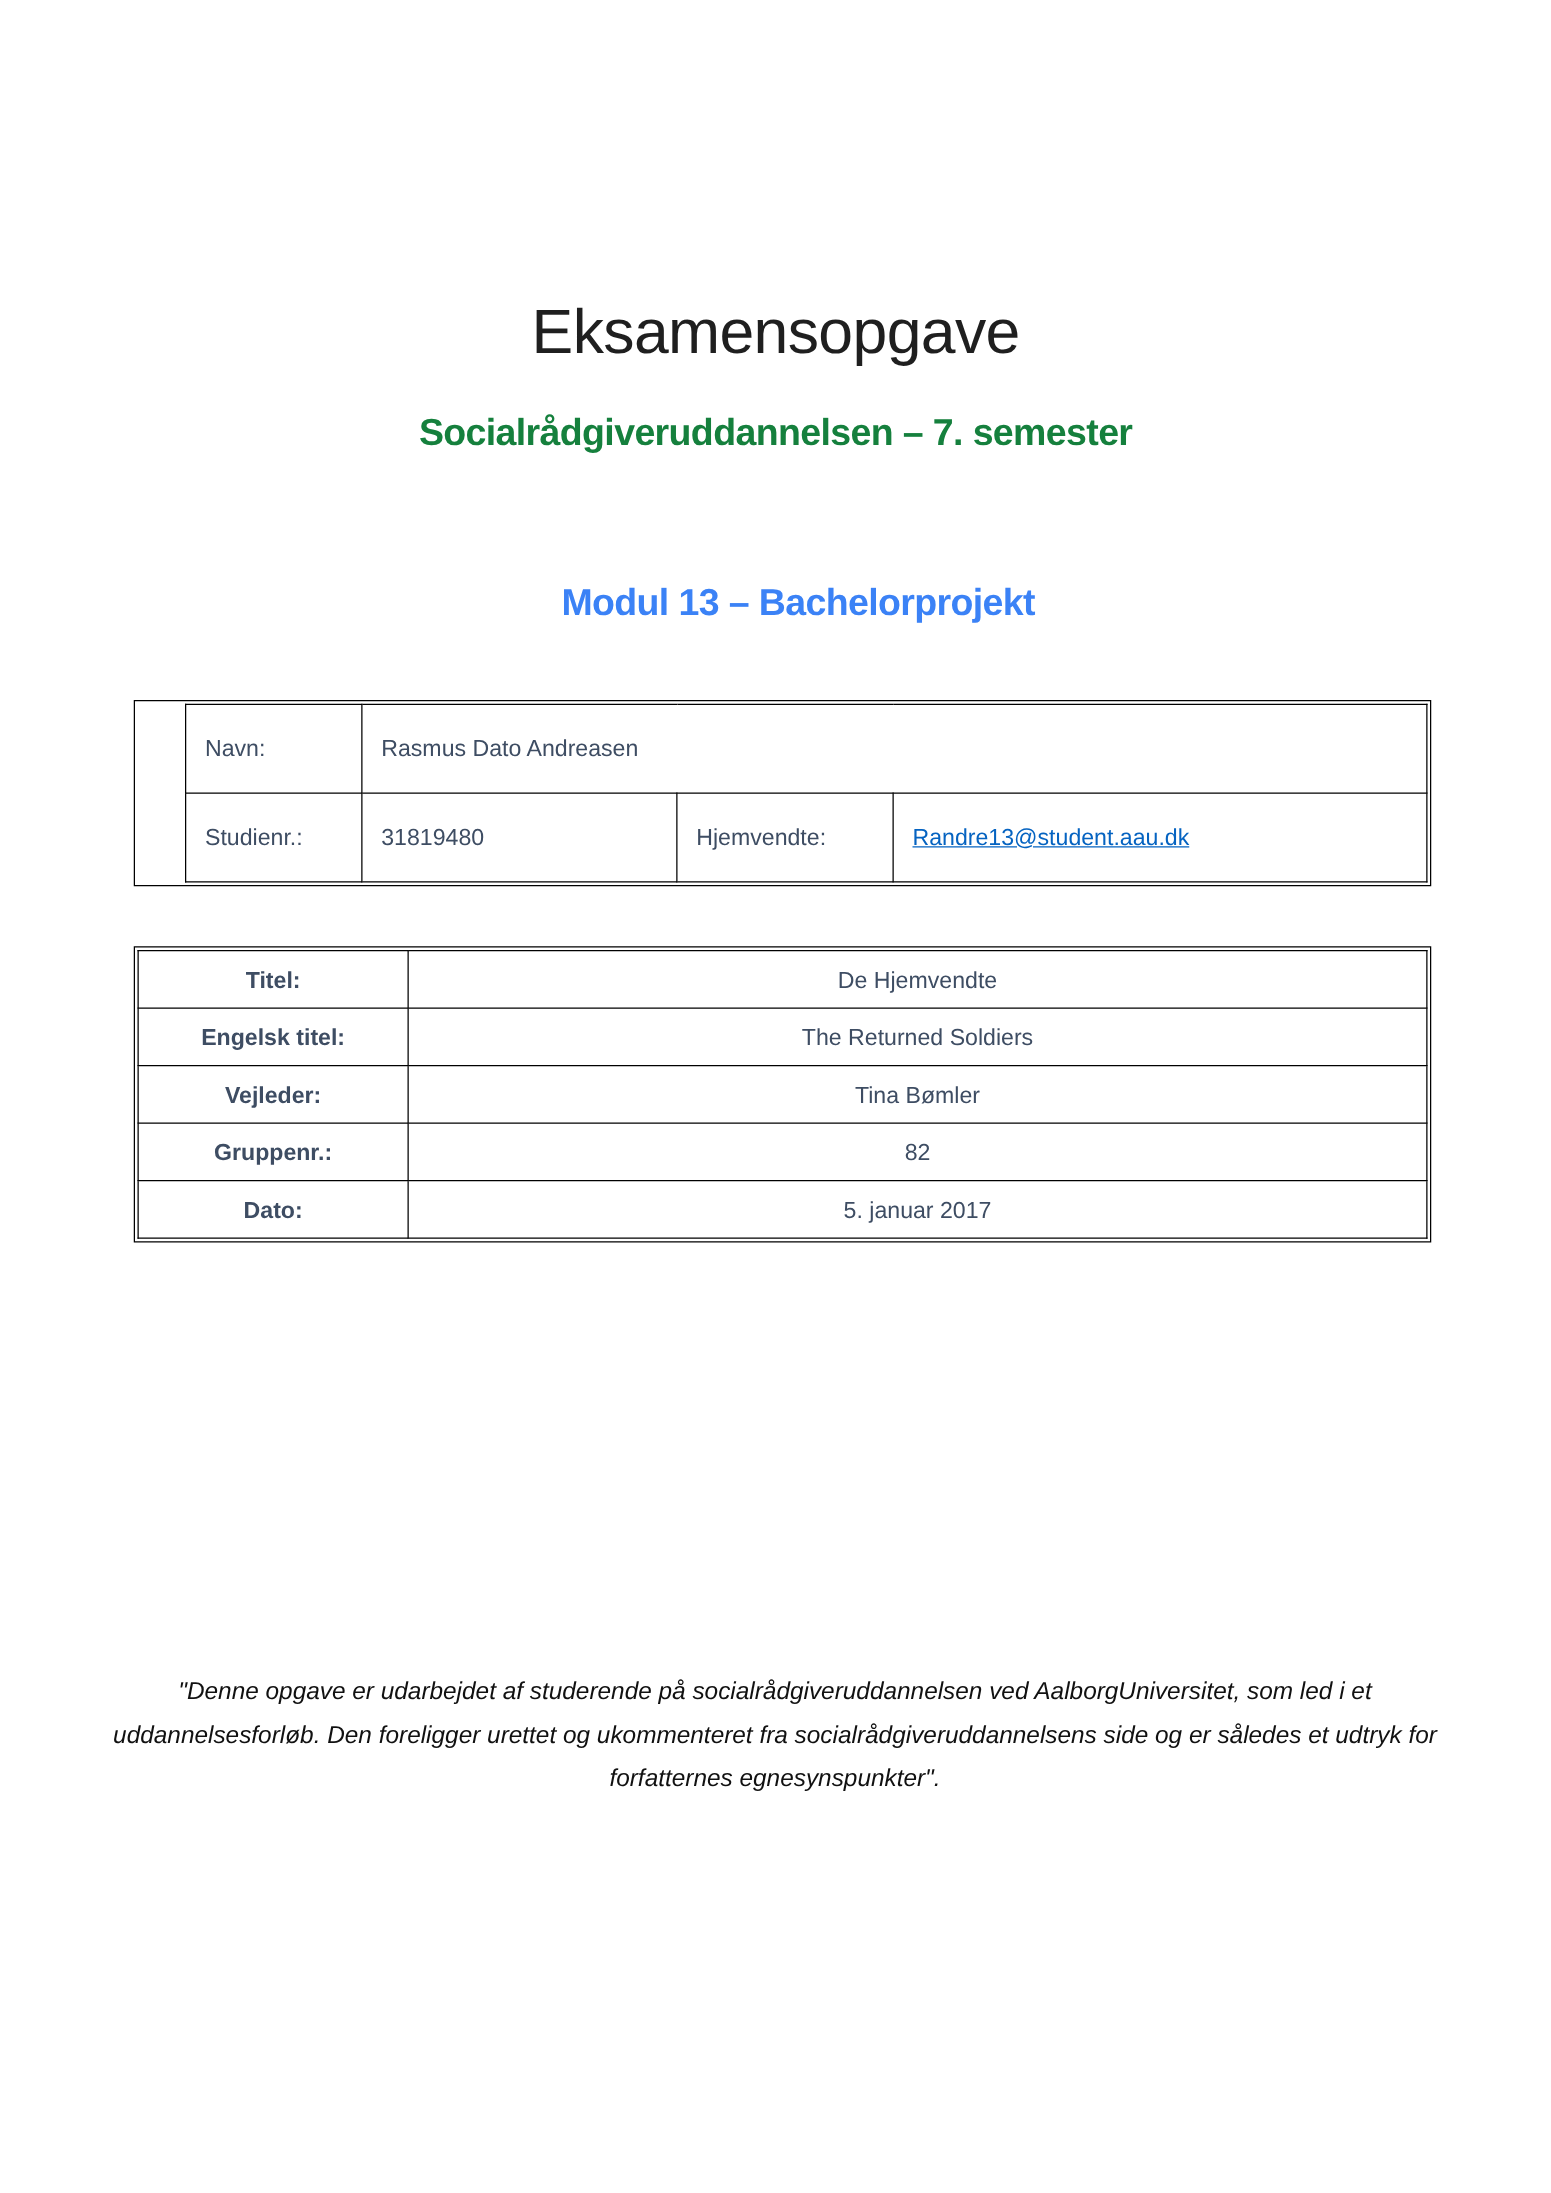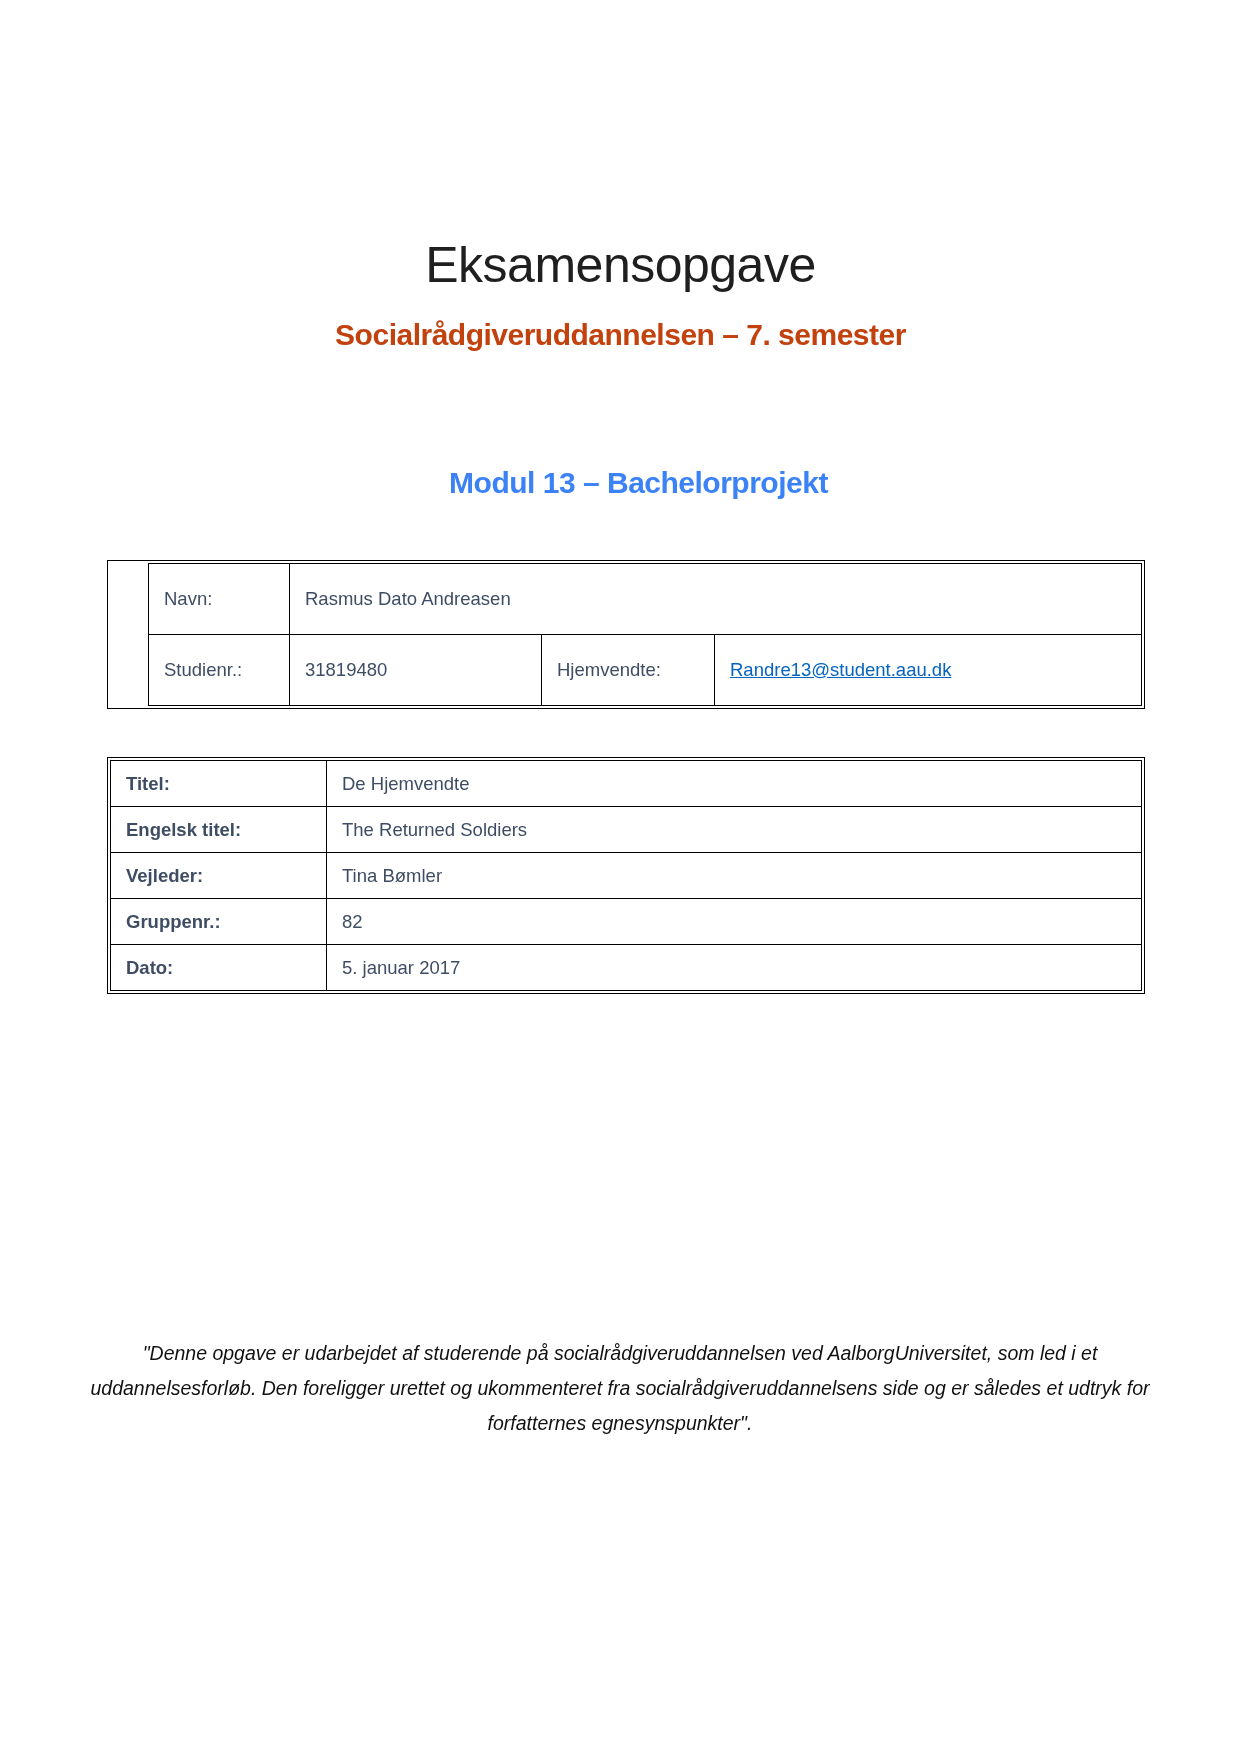--- a/index.html
+++ b/index.html
@@ -24,28 +24,28 @@
     width: 100%;
     text-align: center;
     font-size: 50px;
     font-weight: 300;
     letter-spacing: -0.5px;
     color: #1f1f1f;
     margin-top: 16px;
   }
   .doc-subtitle {
     position: absolute;
-    top: 318px;
+    top: 330px;
     left: 0;
     width: 100%;
     text-align: center;
     font-size: 30px;
     font-weight: 700;
     letter-spacing: -0.5px;
-    color: #c2410c;
+    color: #15803d;
   }
   .doc-module {
     position: absolute;
     top: 466px;
     left: 0;
     width: 100%;
     text-align: center;
     font-size: 30px;
     font-weight: 700;
     letter-spacing: -0.5px;
@@ -56,21 +56,21 @@
   
   .tbl-outer {
     position: absolute;
     left: 107px;
     width: 1038px;
     border: 1px solid #000000;
     padding: 2px;
     background: #ffffff;
   }
   .tbl-outer.student { top: 560px; padding-left: 40px; }
-  .tbl-outer.project { top: 757px; }
+  .tbl-outer.project { top: 757px; text-align: center; }
 
   .tbl-outer table {
     width: 100%;
     border-collapse: collapse;
     table-layout: fixed;
   }
   .tbl-outer td {
     border: 1px solid #000000;
     vertical-align: middle;
     padding: 8px 15px;

